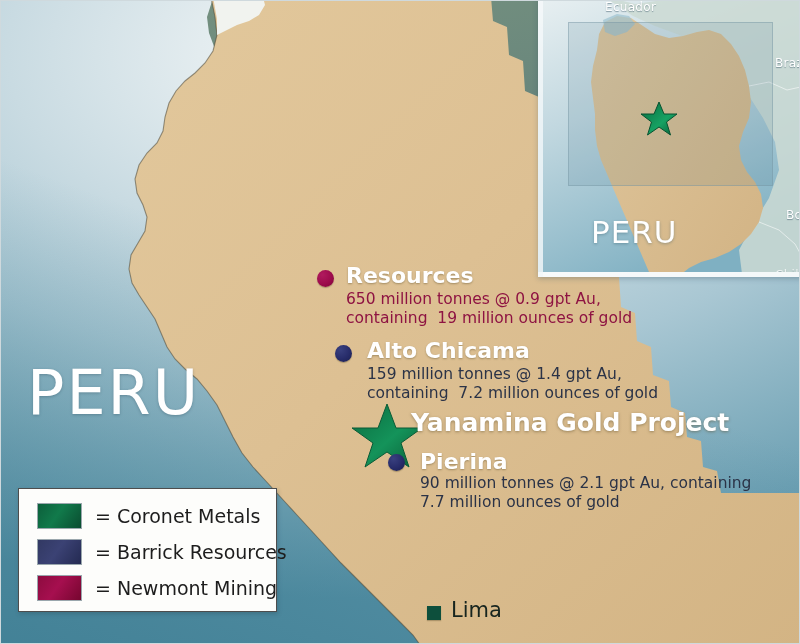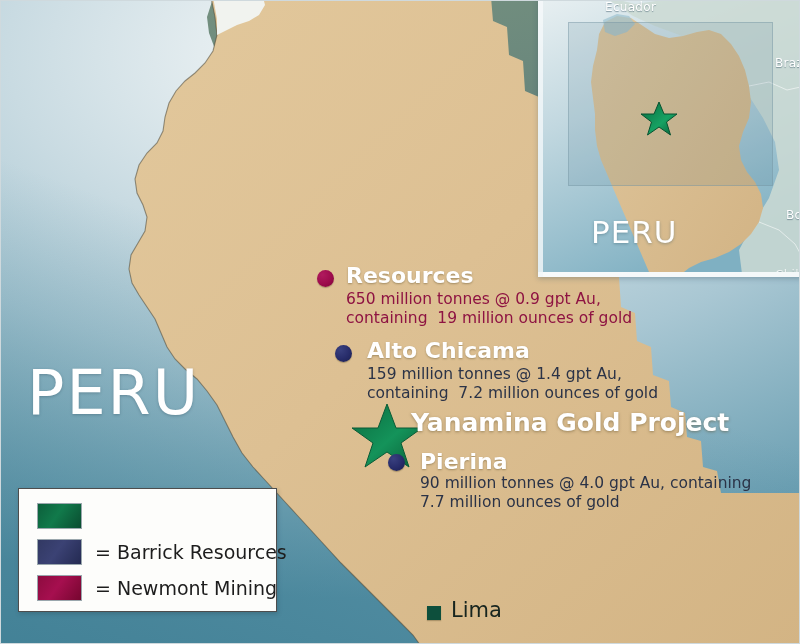--- a/index.html
+++ b/index.html
@@ -297,32 +297,33 @@
     <span class="site-desc barrick" style="left:366px;top:382px;">containing  7.2 million ounces of gold</span>
   </div>
 
   <div class="site">
     <span class="project-name">Yanamina Gold Project</span>
   </div>
 
   <div class="site">
     <span class="dot barrick" style="left:387px;top:453px;"></span>
     <span class="site-name" style="left:419px;top:448px;">Pierina</span>
-    <span class="site-desc barrick" style="left:419px;top:472px;">90 million tonnes @ 4.0 gpt Au, containing</span>
+    <span class="site-desc barrick" style="left:419px;top:472px;">90 million tonnes @ 2.1 gpt Au, containing</span>
     <span class="site-desc barrick" style="left:419px;top:491px;">7.7 million ounces of gold</span>
   </div>
 
   <div class="capital">
     <span class="capital-sq"></span>
     <span class="capital-name">Lima</span>
   </div>
 
   <div class="legend">
     <div class="legend-row">
       <span class="legend-swatch coronet"></span>
+      <span class="legend-text">= Coronet Metals</span>
     </div>
     <div class="legend-row">
       <span class="legend-swatch barrick"></span>
       <span class="legend-text">= Barrick Resources</span>
     </div>
     <div class="legend-row">
       <span class="legend-swatch newmont"></span>
       <span class="legend-text">= Newmont Mining</span>
     </div>
   </div>

